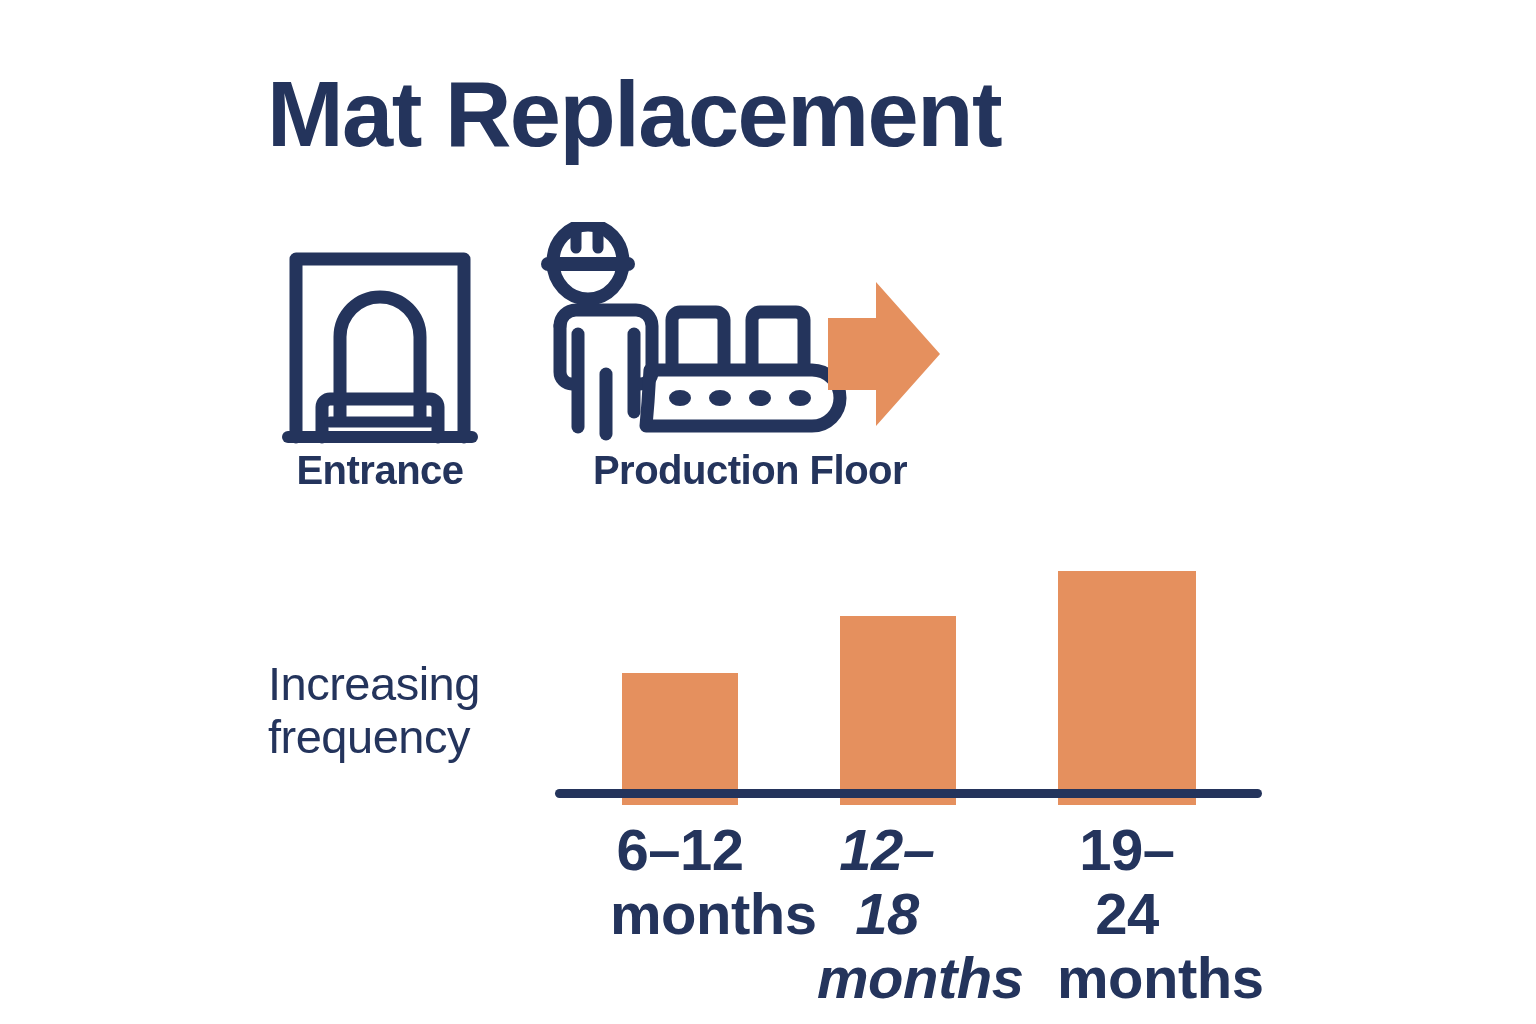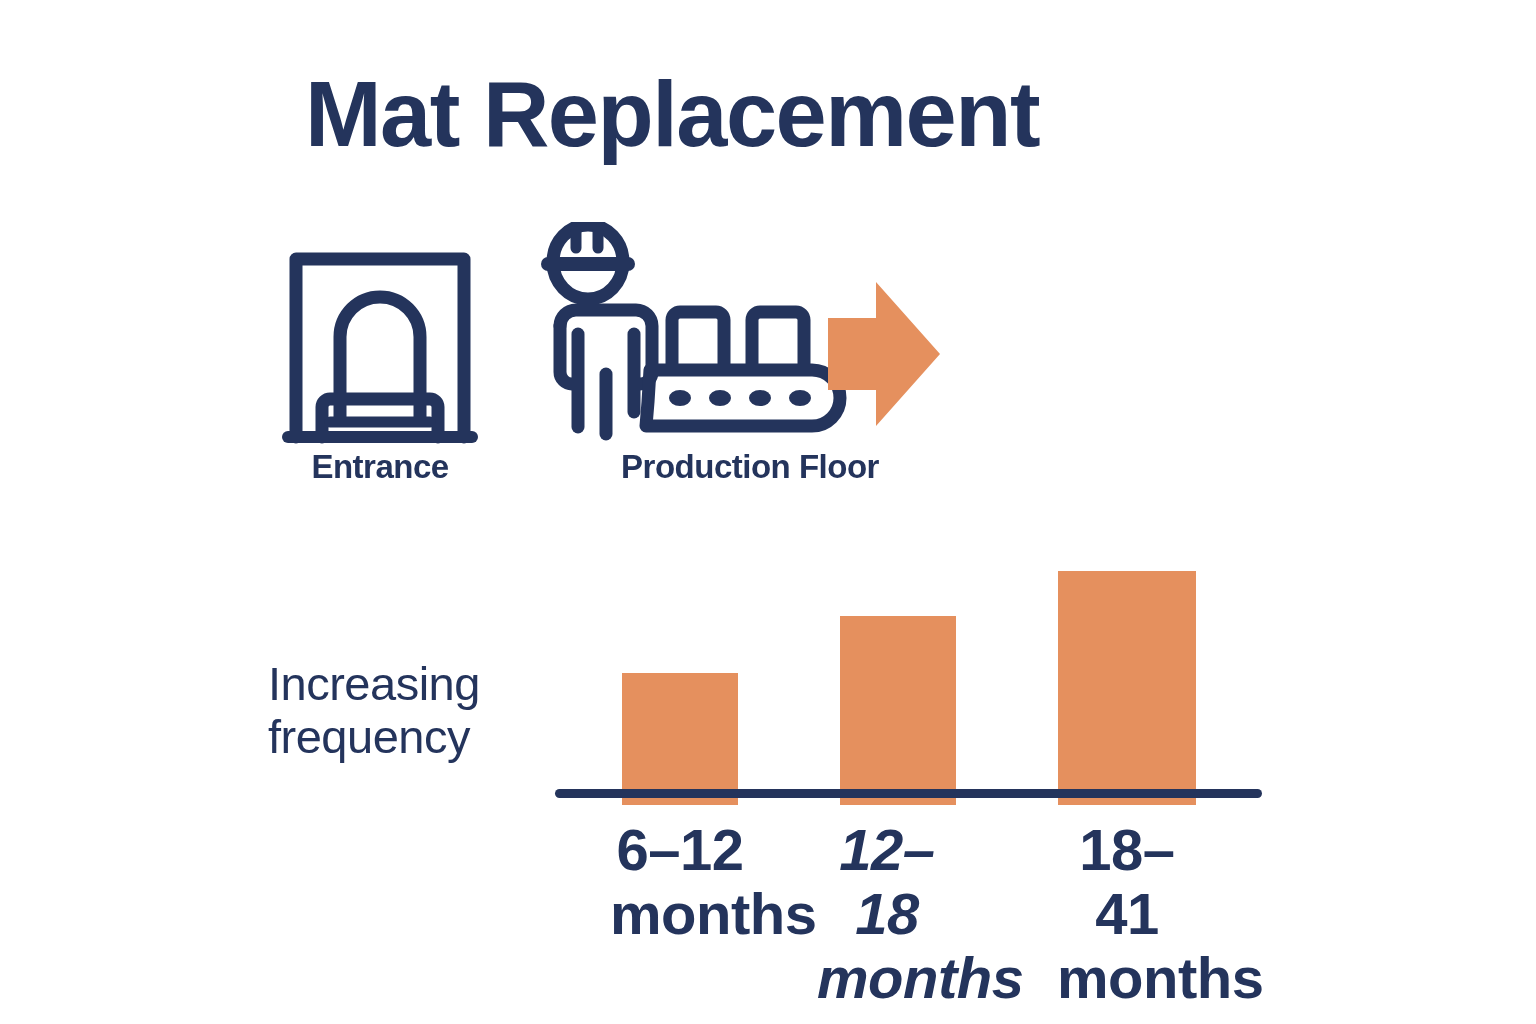--- a/index.html
+++ b/index.html
@@ -27,21 +27,20 @@
     position: absolute;
     left: 0;
     top: 68px;
     width: 1268px;
     text-align: center;
     font-size: 92px;
     font-weight: bold;
     letter-spacing: -1.5px;
     color: #24345C;
     line-height: 1;
-    padding-left: 38px;
   }
 
   
   #icon-row {
     position: absolute;
     left: 240px;
     top: 222px;
     width: 1020px;
     height: 250px;
   }
@@ -53,21 +52,21 @@
   .icon-art {
     position: absolute;
     left: 0;
     top: 0;
   }
   .icon-label {
     position: absolute;
     top: 226px;
     width: 100%;
     text-align: center;
-    font-size: 33px;
+    font-size: 40px;
     font-weight: bold;
     letter-spacing: -0.5px;
     color: #24345C;
     white-space: nowrap;
   }
 
   #cell-entrance   { left: 20px;  width: 240px; }
   #cell-production { left: 300px; width: 420px; }
   #cell-office     { left: 760px; width: 240px; }
 
@@ -205,19 +204,19 @@
       <div>6–12</div>
       <div>months</div>
     </div>
 
     <div class="tick-label" style="left:567px; width:140px;font-style:italic;">
       <div>12–18</div>
       <div>months</div>
     </div>
 
     <div class="tick-label" style="left:807px; width:140px;">
-      <div>18–41</div>
+      <div>19–24</div>
       <div>months</div>
     </div>
 
   </div>
 
 </div>
 
 </body></html>

